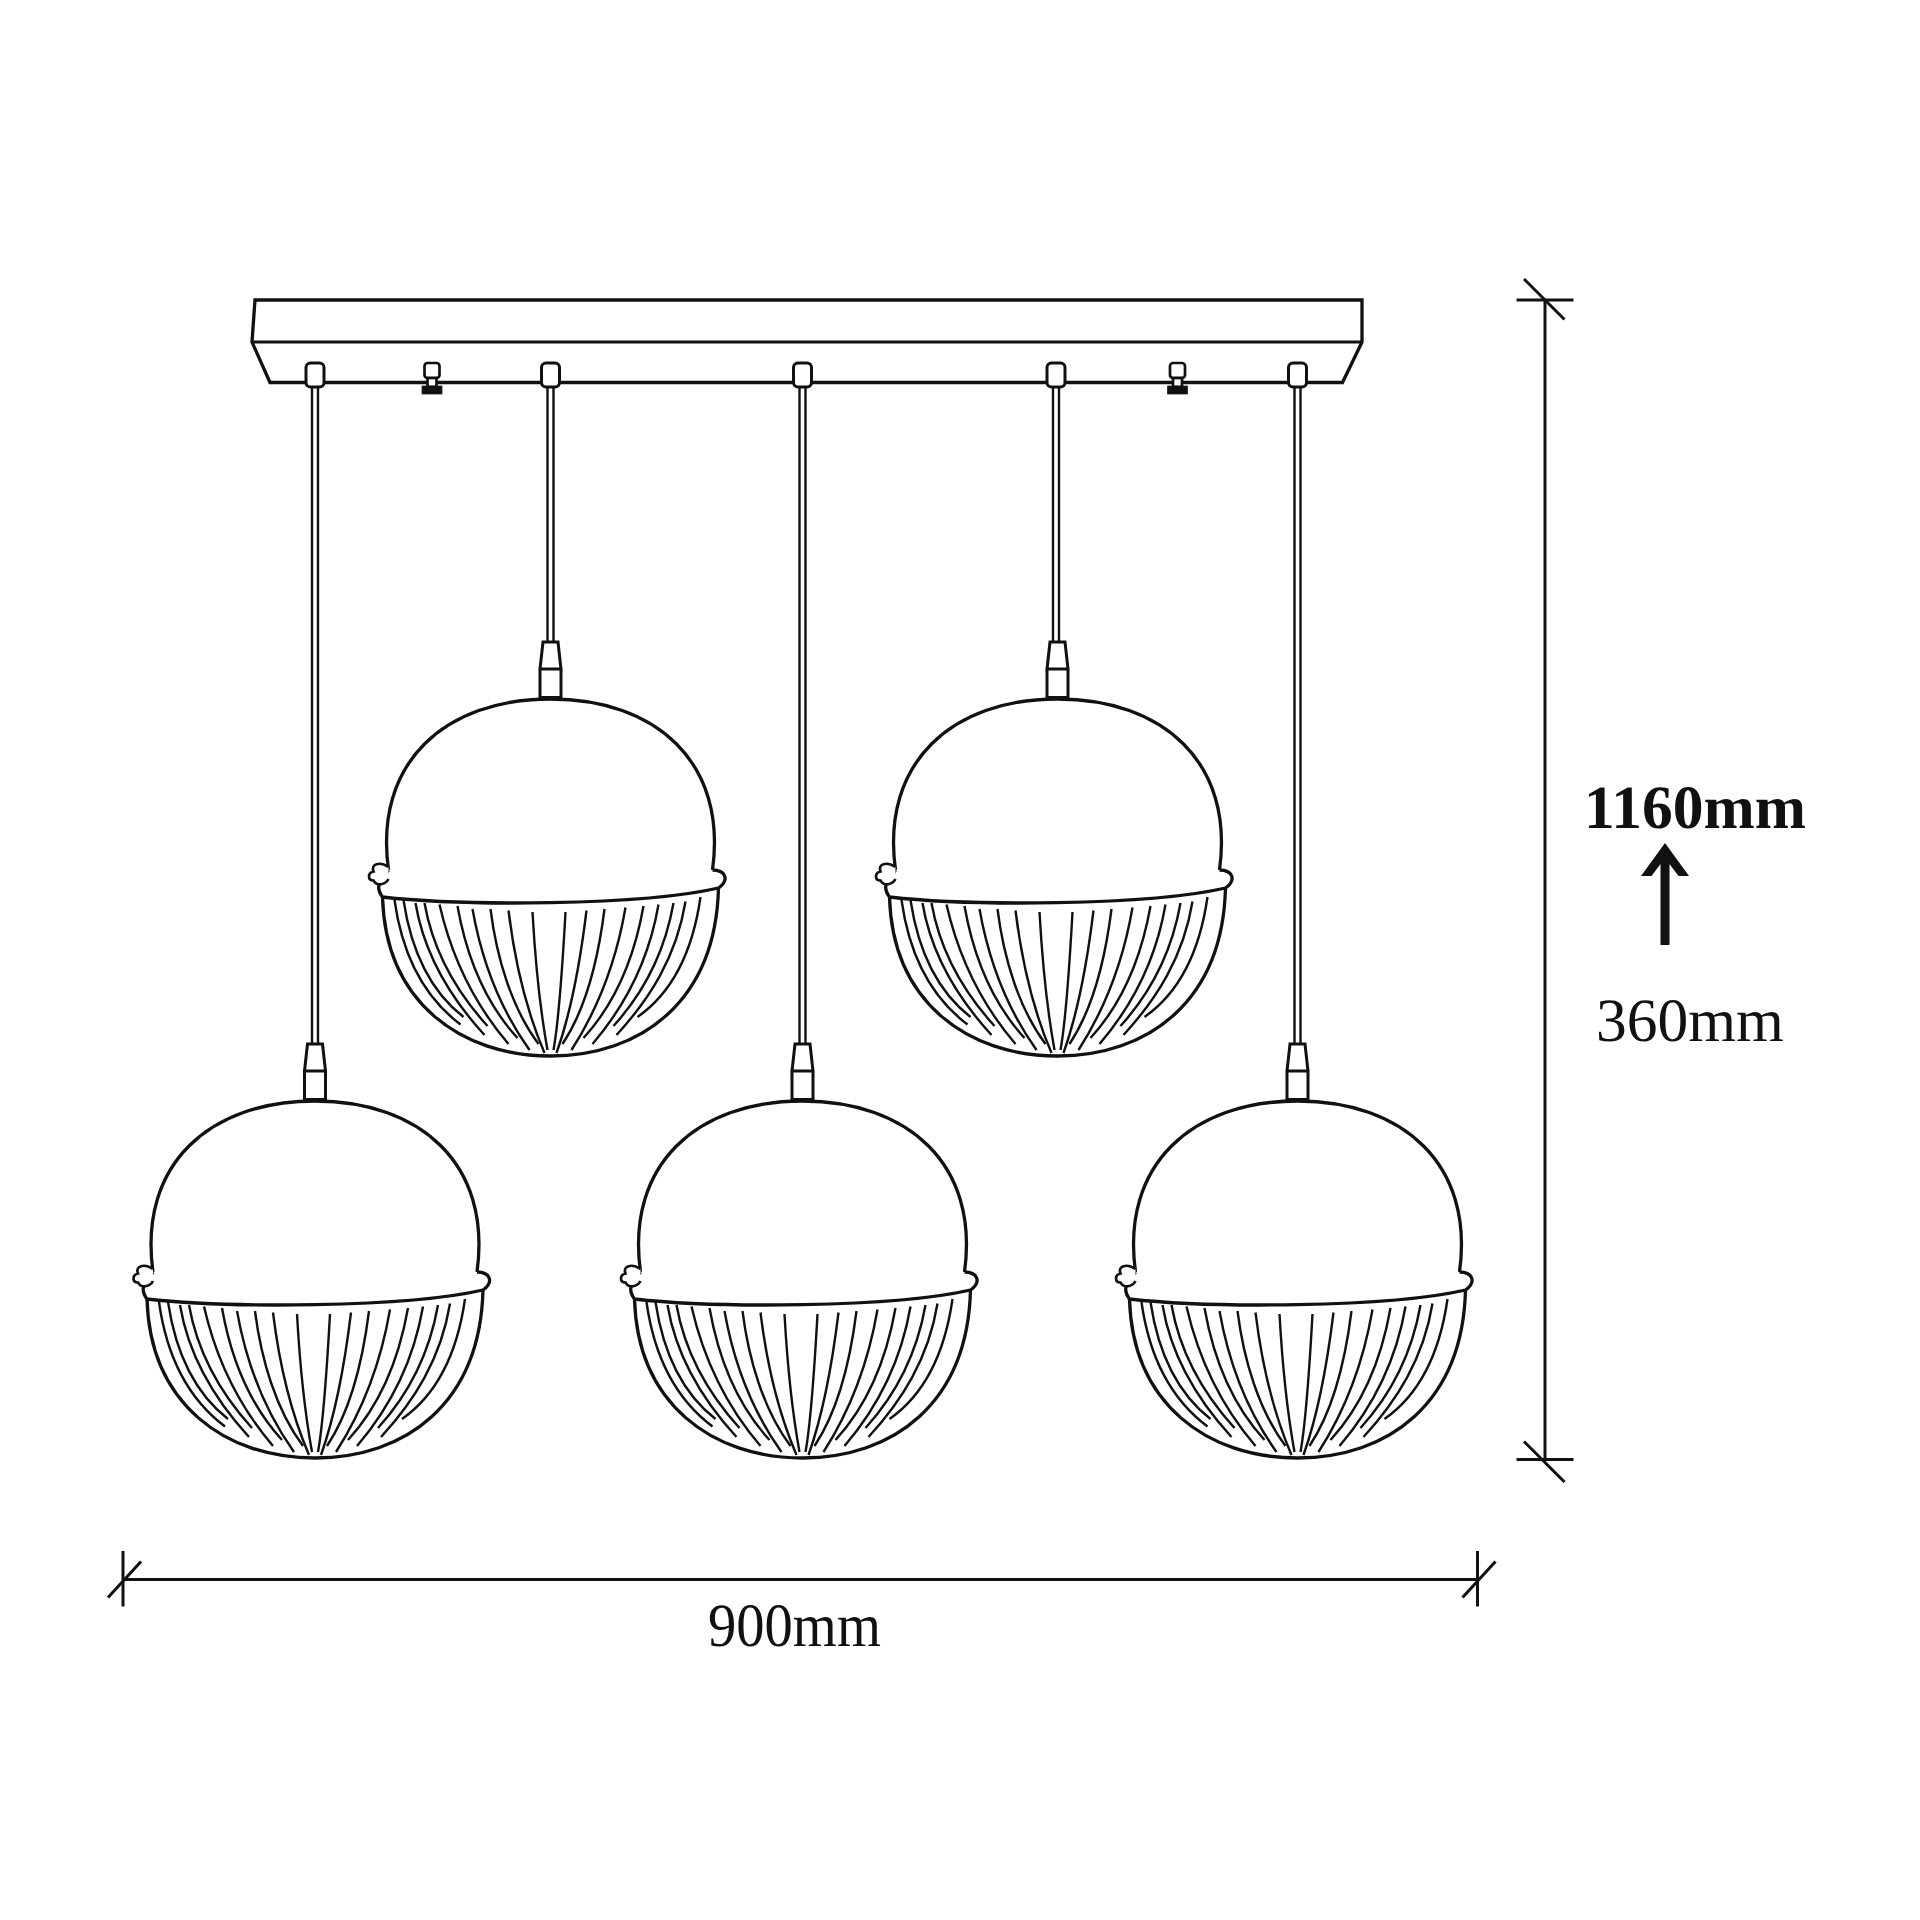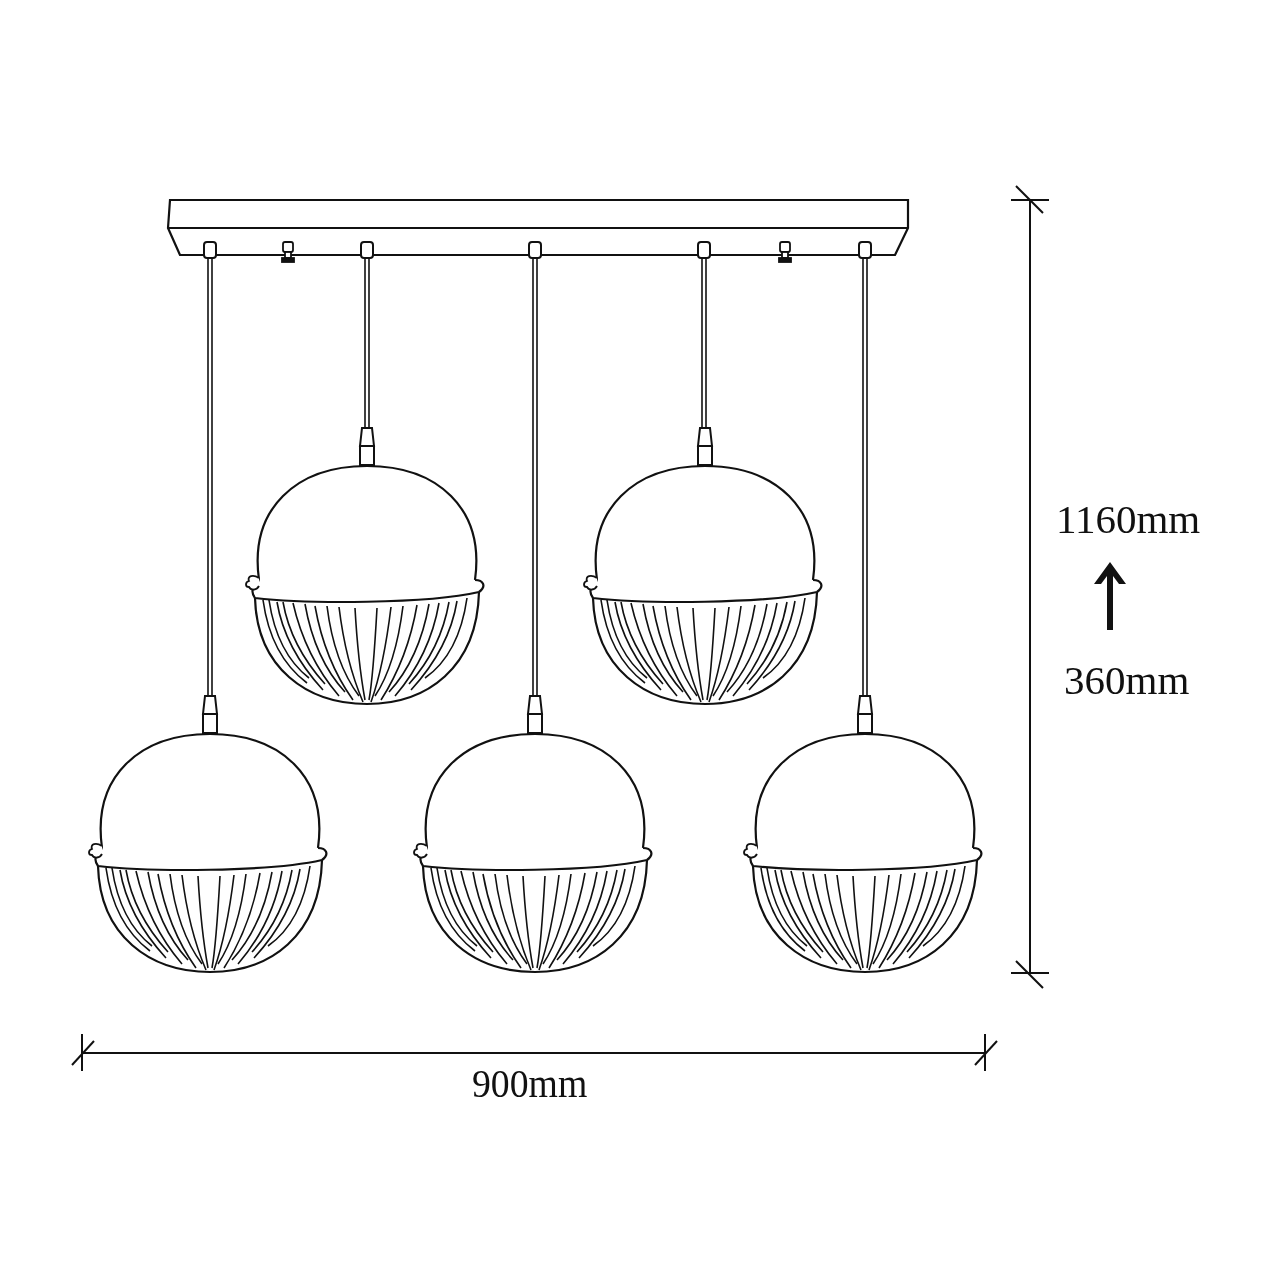--- a/index.html
+++ b/index.html
@@ -1,20 +1,20 @@
 <!DOCTYPE html>
 <html><head>
 <meta charset="utf-8">
 <style>
   html,body{margin:0;padding:0;background:#ffffff;}
   body{width:1280px;height:1280px;position:relative;overflow:hidden;font-family:"Liberation Serif","DejaVu Serif",serif;}
   #drawing{position:absolute;left:0;top:0;width:1280px;height:1280px;}
   .lbl{position:absolute;color:#111;font-family:"Liberation Serif","DejaVu Serif",serif;font-size:41px;line-height:1;white-space:nowrap;}
   #w-label{left:472px;top:1063px;transform:scaleX(0.92);transform-origin:left top;}
-  #hmax-label{left:1056px;top:499px;}
+  #hmax-label{left:1056px;top:518px;font-weight:bold;}
   #hmin-label{left:1064px;top:660px;text-align:center;}
   #arrow{position:absolute;left:1090px;top:560px;width:40px;height:72px;}
 </style>
 </head>
 <body>
 
 <svg id="drawing" viewBox="0 0 1280 1280" xmlns="http://www.w3.org/2000/svg">
   <defs>
     <g id="shade">
 

